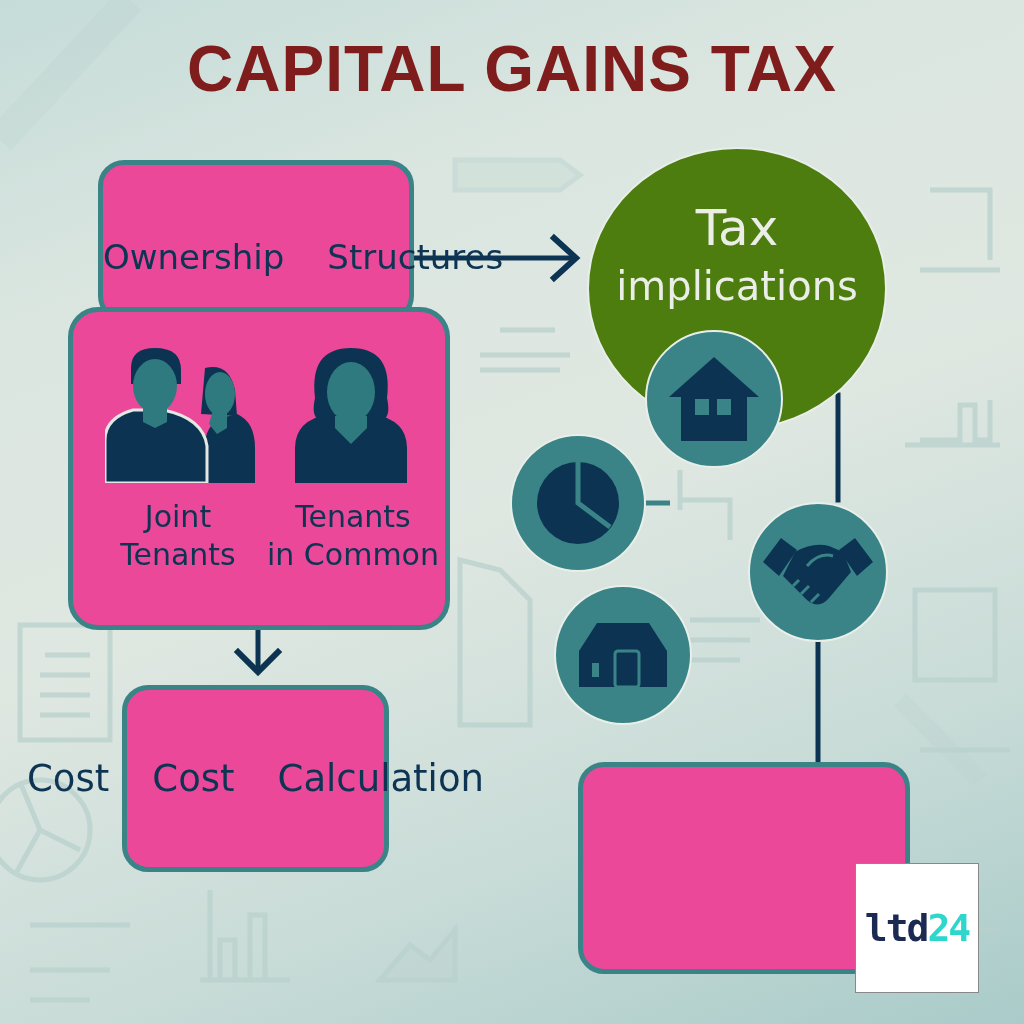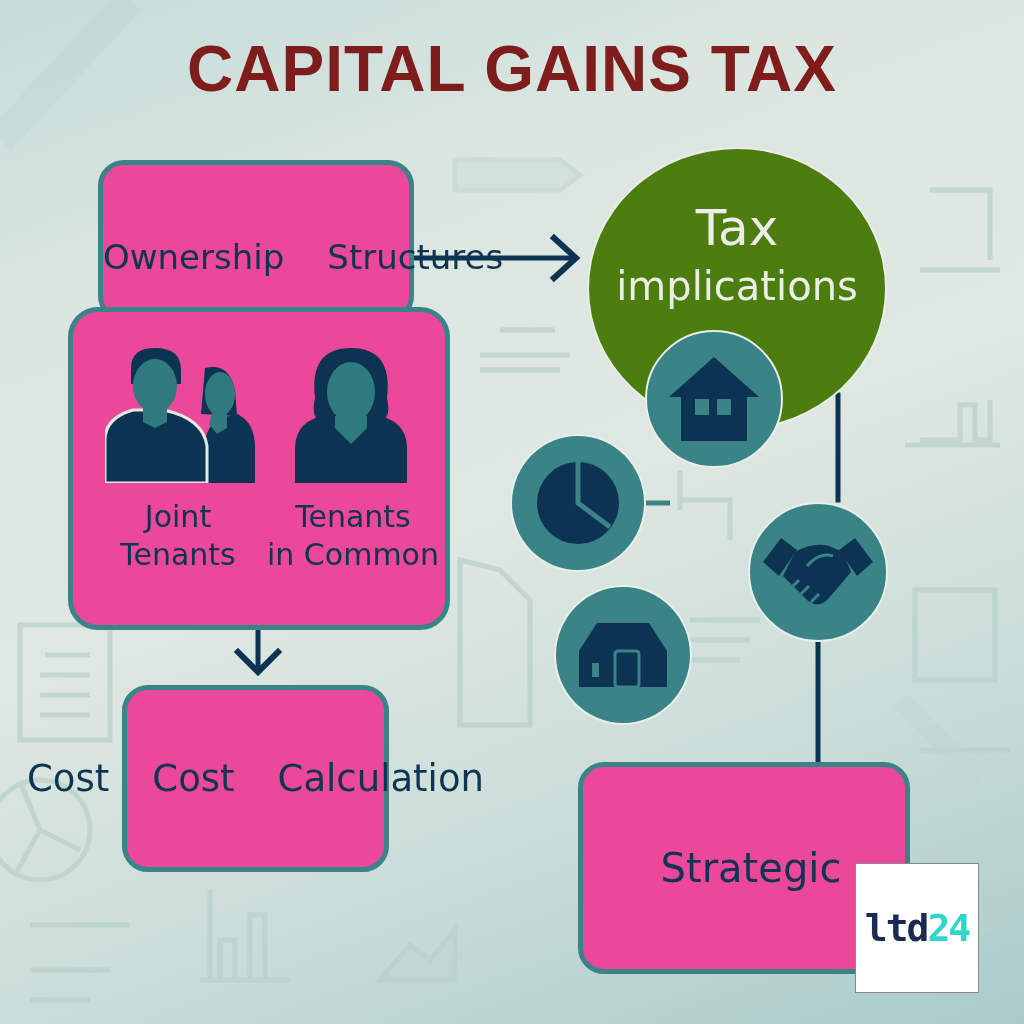--- a/index.html
+++ b/index.html
@@ -162,19 +162,18 @@
 
 <div class="circle ic" style="left:554px;top:585px;width:138px;height:140px;">
   <svg width="88" height="64" viewBox="0 0 88 64">
     <path d="M0 28 L18 0 L70 0 L88 28 L88 64 L0 64 Z" fill="#0c3452"></path>
     <rect x="13" y="40" width="7" height="14" fill="#3a8488"></rect>
     <rect x="36" y="28" width="24" height="36" rx="3" fill="none" stroke="#3a8488" stroke-width="3"></rect>
   </svg>
 </div>
 
 <div class="box strat">
-  <div class="lbl">Strategic</div>
 </div>
 
 <div class="abs logo">
   <span class="a">ltd</span>
     <span class="b">24</span>
 </div>
 
 </body></html>

